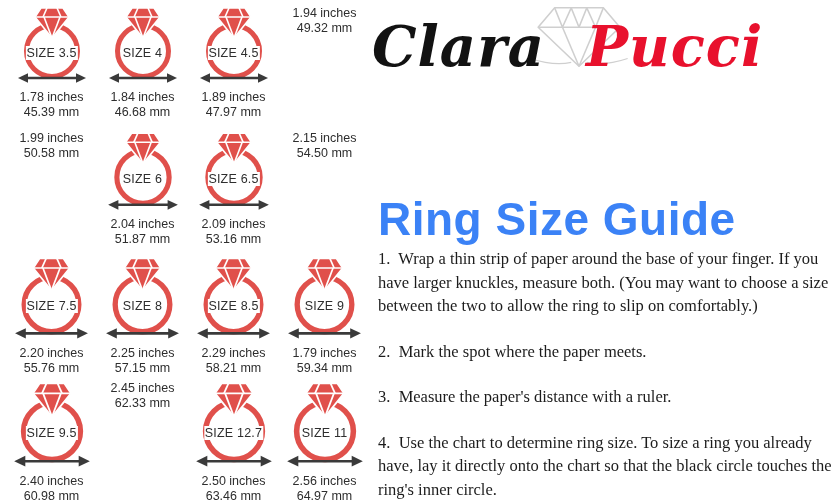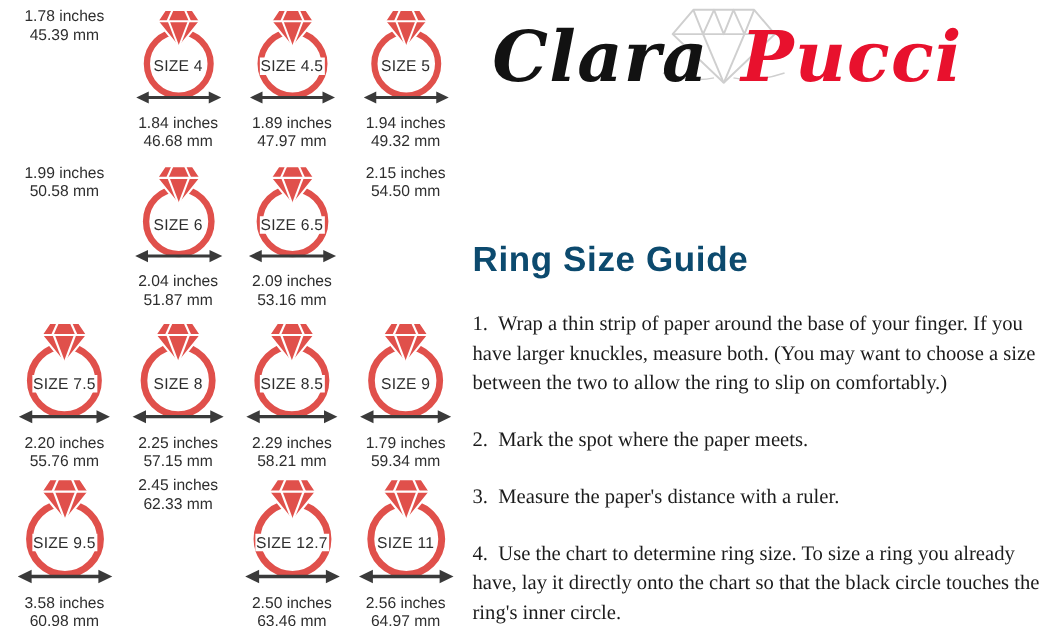--- a/index.html
+++ b/index.html
@@ -40,54 +40,76 @@
     font-size:12.5px;
     line-height:15px;
     color:#2e2e2e;
   }
   
   .logo{
     position:absolute;left:372px;top:2px;width:420px;height:102px;
   }
   .logo-words{
     position:absolute;left:0;top:16px;width:100%;
-    display:flex;justify-content:center;align-items:baseline;gap:26px;
+    display:flex;justify-content:flex-start;align-items:baseline;gap:41px;
     font-family:"DejaVu Serif", serif;
     font-style:italic;font-weight:bold;
     font-size:56px;line-height:1;
     letter-spacing:1px;
   }
   .logo-word-1{color:#121212;}
   .logo-word-2{color:var(--brand-red,#e8112d);}
   .logo-diamond{position:absolute;left:148px;top:0;}
   
   .guide-heading{
     position:absolute;left:378px;top:192px;
-    font-size:28px;font-weight:bold;
+    font-size:46px;font-weight:bold;
     letter-spacing:.5px;
-    color:#0c4a6e;
+    color:#3b82f6;
   }
   .guide-steps{
     position:absolute;left:378px;top:247px;width:458px;
     font-size:16.5px;line-height:23.5px;
     color:#1c1c1c;
   }
   .guide-steps p{
     margin:0 0 22px 0;
     white-space:pre-wrap;
     font-family:Liberation Serif, serif;
   }
 </style>
 </head>
 <body>
 
 <div class="page">
 
   <div class="ring-grid">
     <div class="ring-cell">
+      <div class="ring-figure">
+        <svg viewBox="0 0 70 80" width="70" height="80">
+
+          <circle cx="35" cy="46" r="25.5" fill="none" stroke="var(--ring-red,#e0504b)" stroke-width="5"></circle>
+
+          <g>
+            <polygon points="24,3 46,3 52,12 35,33 18,12" fill="var(--ring-red,#e0504b)" stroke="#ffffff" stroke-width="1.6"></polygon>
+            <line x1="18" y1="12" x2="52" y2="12" stroke="#ffffff" stroke-width="1.6"></line>
+            <line x1="30" y1="3" x2="26" y2="12" stroke="#ffffff" stroke-width="1.6"></line>
+            <line x1="40" y1="3" x2="44" y2="12" stroke="#ffffff" stroke-width="1.6"></line>
+            <line x1="27" y1="12" x2="35" y2="33" stroke="#ffffff" stroke-width="1.6"></line>
+            <line x1="43" y1="12" x2="35" y2="33" stroke="#ffffff" stroke-width="1.6"></line>
+          </g>
+
+          <g>
+            <line x1="8" y1="73" x2="62" y2="73" stroke="var(--arrow-dark,#3a3a3a)" stroke-width="2.4"></line>
+            <polygon points="1,73 11,68.2 11,77.8" fill="var(--arrow-dark,#3a3a3a)"></polygon>
+            <polygon points="69,73 59,68.2 59,77.8" fill="var(--arrow-dark,#3a3a3a)"></polygon>
+          </g>
+        </svg>
+        <span class="ring-label">SIZE 3.5</span>
+      </div>
       <div class="ring-measure">
         <div class="inches">1.78 inches</div>
         <div class="mm">45.39 mm</div>
       </div>
     </div>
 
     <div class="ring-cell">
       <div class="ring-figure">
         <svg viewBox="0 0 70 80" width="70" height="80">
 
@@ -139,42 +161,20 @@
         </svg>
         <span class="ring-label">SIZE 4.5</span>
       </div>
       <div class="ring-measure">
         <div class="inches">1.89 inches</div>
         <div class="mm">47.97 mm</div>
       </div>
     </div>
 
     <div class="ring-cell">
-      <div class="ring-figure">
-        <svg viewBox="0 0 70 80" width="70" height="80">
-
-          <circle cx="35" cy="46" r="25.5" fill="none" stroke="var(--ring-red,#e0504b)" stroke-width="5"></circle>
-
-          <g>
-            <polygon points="24,3 46,3 52,12 35,33 18,12" fill="var(--ring-red,#e0504b)" stroke="#ffffff" stroke-width="1.6"></polygon>
-            <line x1="18" y1="12" x2="52" y2="12" stroke="#ffffff" stroke-width="1.6"></line>
-            <line x1="30" y1="3" x2="26" y2="12" stroke="#ffffff" stroke-width="1.6"></line>
-            <line x1="40" y1="3" x2="44" y2="12" stroke="#ffffff" stroke-width="1.6"></line>
-            <line x1="27" y1="12" x2="35" y2="33" stroke="#ffffff" stroke-width="1.6"></line>
-            <line x1="43" y1="12" x2="35" y2="33" stroke="#ffffff" stroke-width="1.6"></line>
-          </g>
-
-          <g>
-            <line x1="8" y1="73" x2="62" y2="73" stroke="var(--arrow-dark,#3a3a3a)" stroke-width="2.4"></line>
-            <polygon points="1,73 11,68.2 11,77.8" fill="var(--arrow-dark,#3a3a3a)"></polygon>
-            <polygon points="69,73 59,68.2 59,77.8" fill="var(--arrow-dark,#3a3a3a)"></polygon>
-          </g>
-        </svg>
-        <span class="ring-label">SIZE 5</span>
-      </div>
       <div class="ring-measure">
         <div class="inches">1.94 inches</div>
         <div class="mm">49.32 mm</div>
       </div>
     </div>
 
     <div class="ring-cell">
       <div class="ring-measure">
         <div class="inches">1.99 inches</div>
         <div class="mm">50.58 mm</div>
@@ -379,21 +379,21 @@
 
           <g>
             <line x1="8" y1="73" x2="62" y2="73" stroke="var(--arrow-dark,#3a3a3a)" stroke-width="2.4"></line>
             <polygon points="1,73 11,68.2 11,77.8" fill="var(--arrow-dark,#3a3a3a)"></polygon>
             <polygon points="69,73 59,68.2 59,77.8" fill="var(--arrow-dark,#3a3a3a)"></polygon>
           </g>
         </svg>
         <span class="ring-label">SIZE 9.5</span>
       </div>
       <div class="ring-measure">
-        <div class="inches">3.58 inches</div>
+        <div class="inches">2.40 inches</div>
         <div class="mm">60.98 mm</div>
       </div>
     </div>
 
     <div class="ring-cell">
       <div class="ring-measure">
         <div class="inches">2.45 inches</div>
         <div class="mm">62.33 mm</div>
       </div>
     </div>

